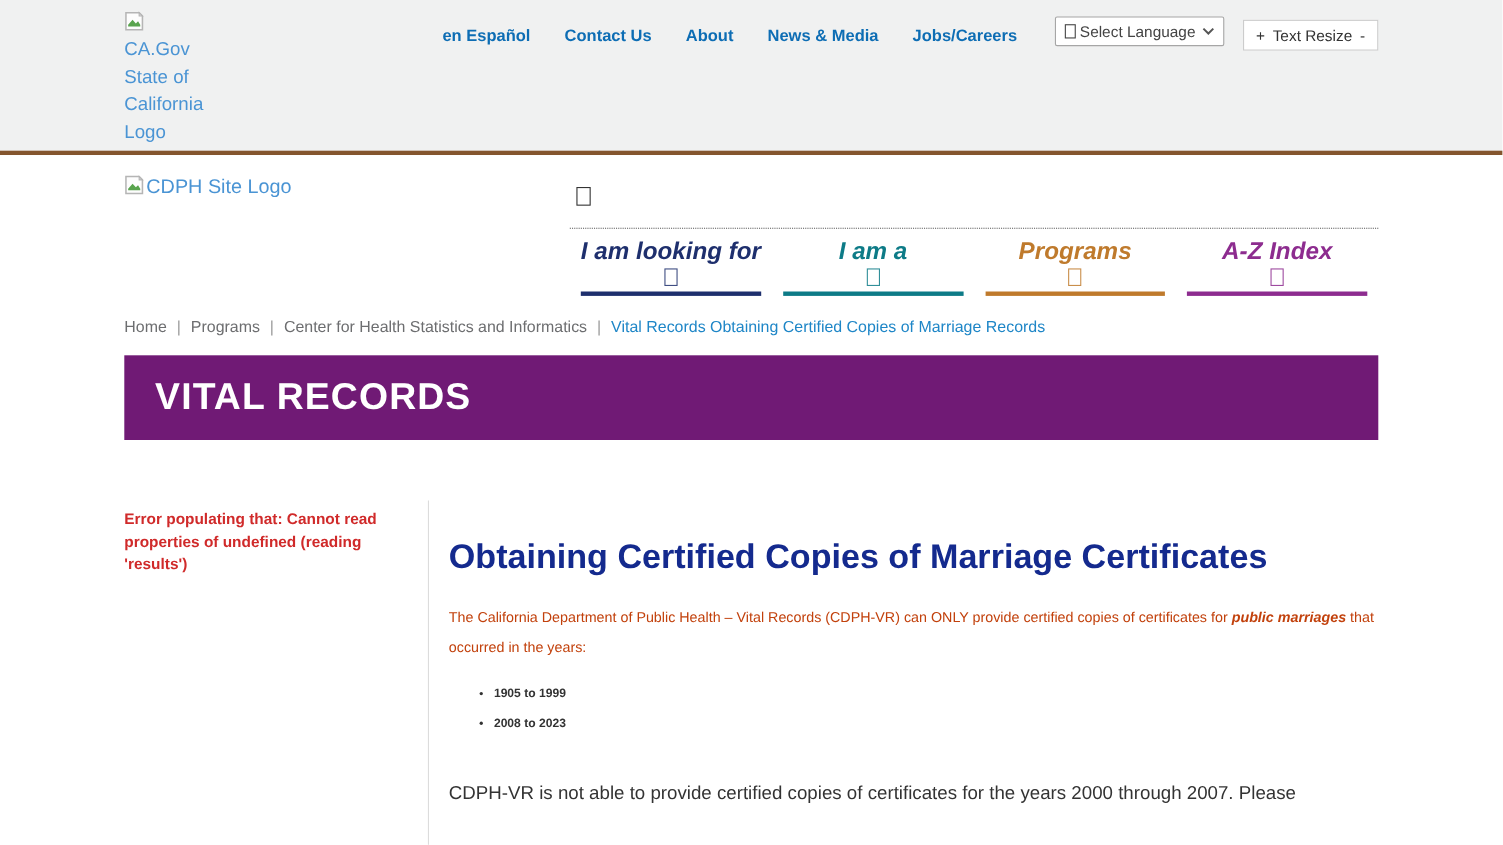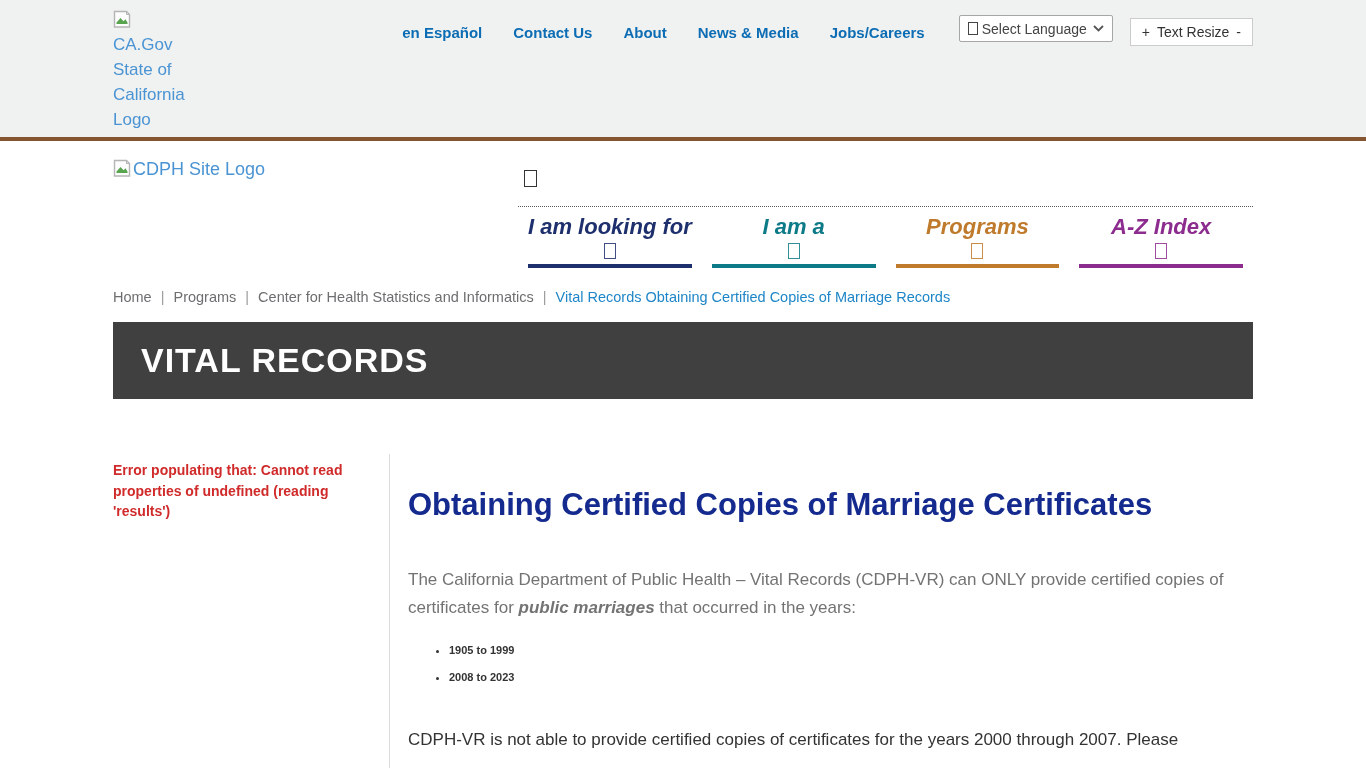--- a/index.html
+++ b/index.html
@@ -96,21 +96,21 @@
     padding-right: 24px; flex-shrink: 0;
   }
   .error-msg {
     margin-top: 6px; font-size: 14px; font-weight: bold;
     line-height: 20.5px;
   }
   .main-col { flex: 1; padding-left: 18px; }
   .page-heading {
     margin-top: 26px; font-size: 31px; font-weight: bold; line-height: 50px;
   }
-  .intro { margin-top: 36px; font-size: 17px; line-height: 28px; color: #737373; }
+  .intro { margin-top: 16px; font-size: 13px; line-height: 28px; color: #c2410c; }
   .intro .emph { font-weight: bold; font-style: italic; }
   .year-list { margin-top: 15px; padding-left: 41px; }
   .year-list li {
     font-weight: bold; font-size: 11px; line-height: 26.5px; color: #333;
   }
   .note { margin-top: 36px; font-size: 17px; line-height: 28px; color: #333; }
 </style>
 </head>
 <body>
 
@@ -191,21 +191,21 @@
   <a>Home</a>
   <span class="sep">|</span>
   <a>Programs</a>
   <span class="sep">|</span>
   <a>Center for Health Statistics and Informatics</a>
   <span class="sep">|</span>
   <a class="active">Vital Records Obtaining Certified Copies of Marriage Records</a>
 </nav>
 
 <div class="container">
-  <div class="banner" style="background-color: #404040;">
+  <div class="banner" style="background-color: #701a75;">
     <h1>VITAL RECORDS</h1>
   </div>
 </div>
 
 <div class="container content">
   <aside class="sidebar">
     <p class="error-msg" style="color: rgb(208, 42, 42);">Error populating that: Cannot read properties of undefined (reading 'results')</p>
   </aside>
   <main class="main-col">
     <h2 class="page-heading" style="color: rgb(20, 42, 142);">Obtaining Certified Copies of Marriage Certificates</h2>

